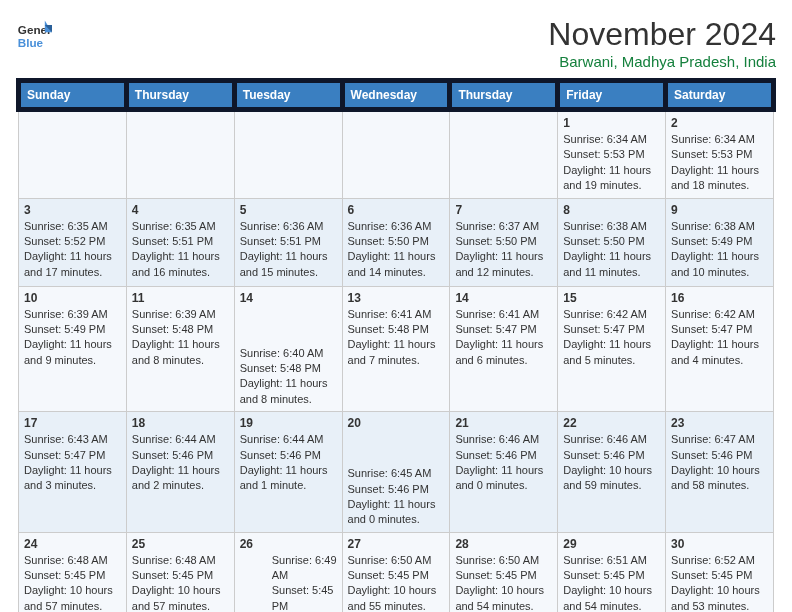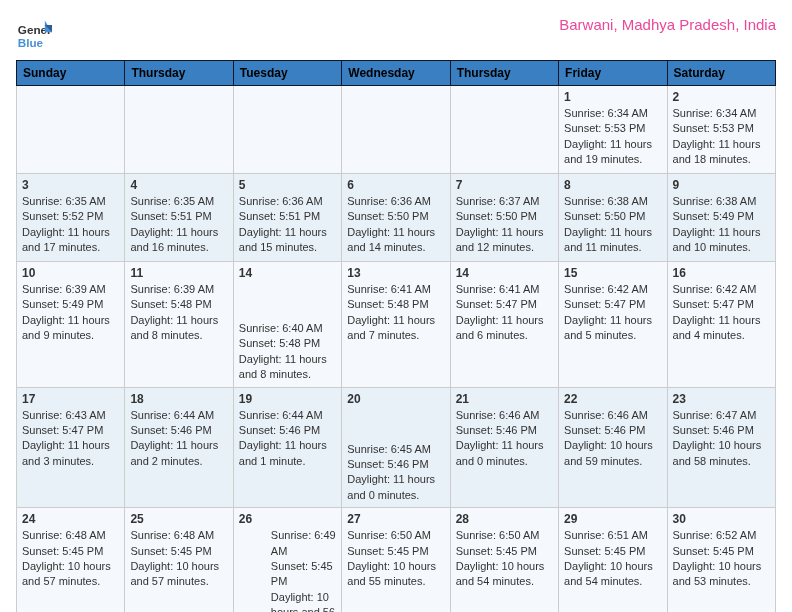--- a/index.html
+++ b/index.html
@@ -28,35 +28,35 @@
     .title-block {
       text-align: right;
     }
     .month-title {
       font-size: 32px;
       font-weight: normal;
       color: #333;
     }
     .location-title {
       font-size: 15px;
-      color: #ec4899;
+      color: #15803d;
     }
     table {
       width: 100%;
       border-collapse: collapse;
       table-layout: fixed;
     }
     thead tr th {
       background: #3a7fc1;
-      color: #000000;
+      color: #ffffff;
       font-size: 12px;
       font-weight: bold;
       padding: 5px 6px;
       text-align: left;
-      border: 1px solid #0f172a;
+      border: 5px solid #0f172a;
     }
     tbody tr td {
       border: 1px solid #ccc;
       vertical-align: top;
       padding: 4px 5px;
       font-size: 10px;
       color: #333;
       height: 88px;
     }
     tbody tr:nth-child(odd) td {
@@ -84,20 +84,21 @@
   <div class="logo">
     <svg class="logo-icon" viewBox="0 0 40 40" xmlns="http://www.w3.org/2000/svg">
       <text x="2" y="20" font-size="13" font-weight="bold" fill="#333" font-family="Arial">General</text>
       <text x="2" y="34" font-size="13" font-weight="bold" fill="#4a90d9" font-family="Arial">Blue</text>
       <polygon points="32,5 40,18 32,18" fill="#4a90d9"></polygon>
       <polygon points="32,10 40,10 40,18" fill="#2a6099"></polygon>
     </svg>
 
   </div>
   <div class="title-block">
+    <div class="month-title">November 2024</div>
     <div class="location-title">Barwani, Madhya Pradesh, India</div>
   </div>
 </div>
 
 <table>
   <thead>
     <tr id="header-row">
     <th>Sunday</th>
         <th>Thursday</th>
         <th>Tuesday</th>

